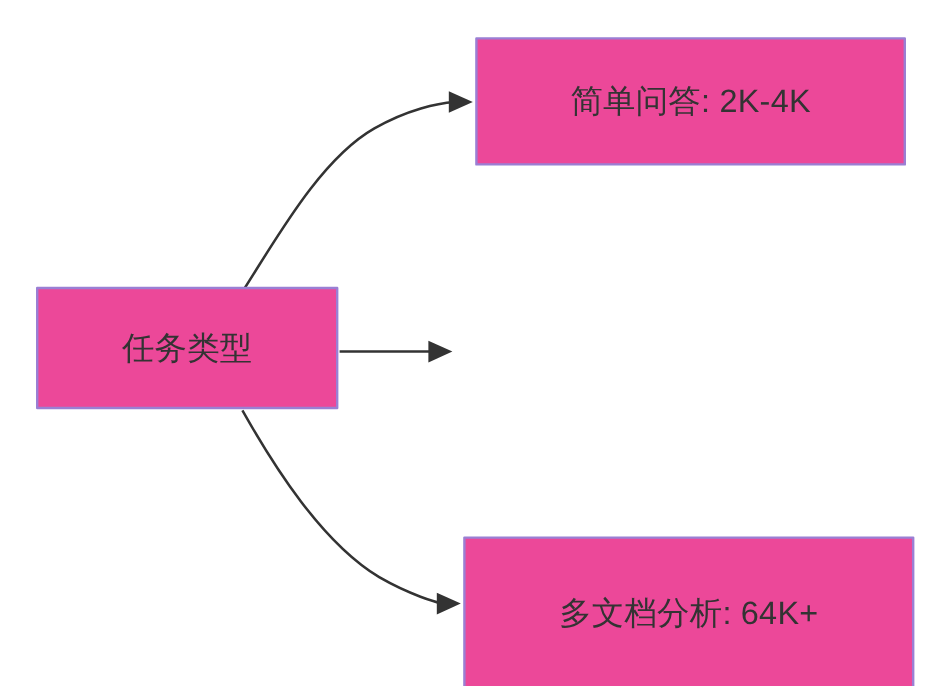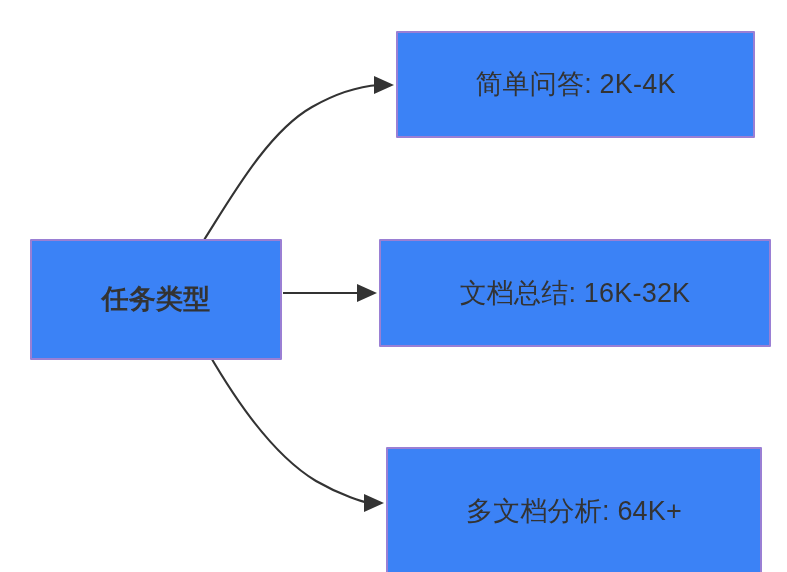--- a/index.html
+++ b/index.html
@@ -41,37 +41,37 @@
   }
   .edge-arrowhead {
     fill: #333333;
     stroke: none;
   }
 
   
   .node {
     position: absolute;
     box-sizing: border-box;
-    background: #3b82f6;
+    background: #ec4899;
     border: 2px solid #9a7fd4;
     border-radius: 1px;
     display: flex;
     align-items: center;
     justify-content: center;
     text-align: center;
   }
   .node-label {
     color: #333333;
     font-size: 27px;
     line-height: 1.2;
     letter-spacing: 0.2px;
     white-space: nowrap;
   }
 
-  #node-root      { left: 30px;  top: 239px; width: 252px; height: 121px; font-weight: bold; }
+  #node-root      { left: 30px;  top: 239px; width: 252px; height: 102px; }
   #node-simple-qa { left: 396px; top: 31px;  width: 359px; height: 107px; }
   #node-doc-sum   { left: 379px; top: 239px; width: 392px; height: 108px; }
   #node-multi-doc { left: 386px; top: 447px; width: 376px; height: 128px; }
 </style>
 </head>
 <body>
 
 <div id="diagram-canvas">
 
   <svg id="edge-layer" viewBox="0 0 787 572" width="787" height="572" xmlns="http://www.w3.org/2000/svg">
@@ -87,21 +87,18 @@
   </svg>
 
   <div class="node" id="node-root">
     <span class="node-label">任务类型</span>
   </div>
 
   <div class="node" id="node-simple-qa">
     <span class="node-label">简单问答: 2K-4K</span>
   </div>
 
-  <div class="node" id="node-doc-sum">
-    <span class="node-label">文档总结: 16K-32K</span>
-  </div>
 
   <div class="node" id="node-multi-doc">
     <span class="node-label">多文档分析: 64K+</span>
   </div>
 
 </div>
 
 </body></html>

